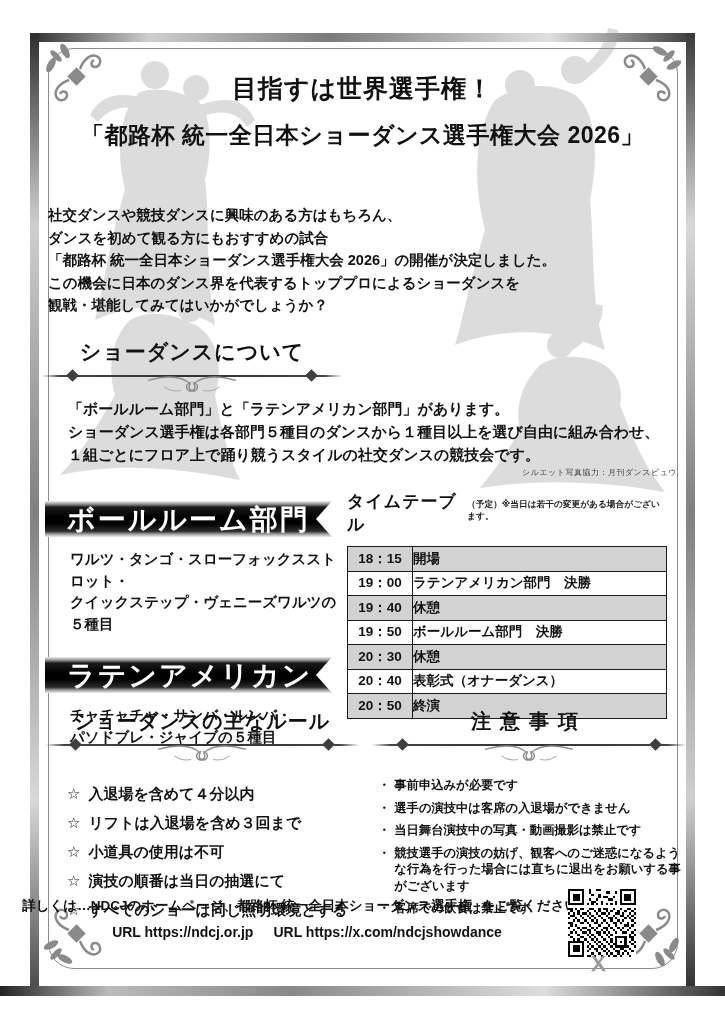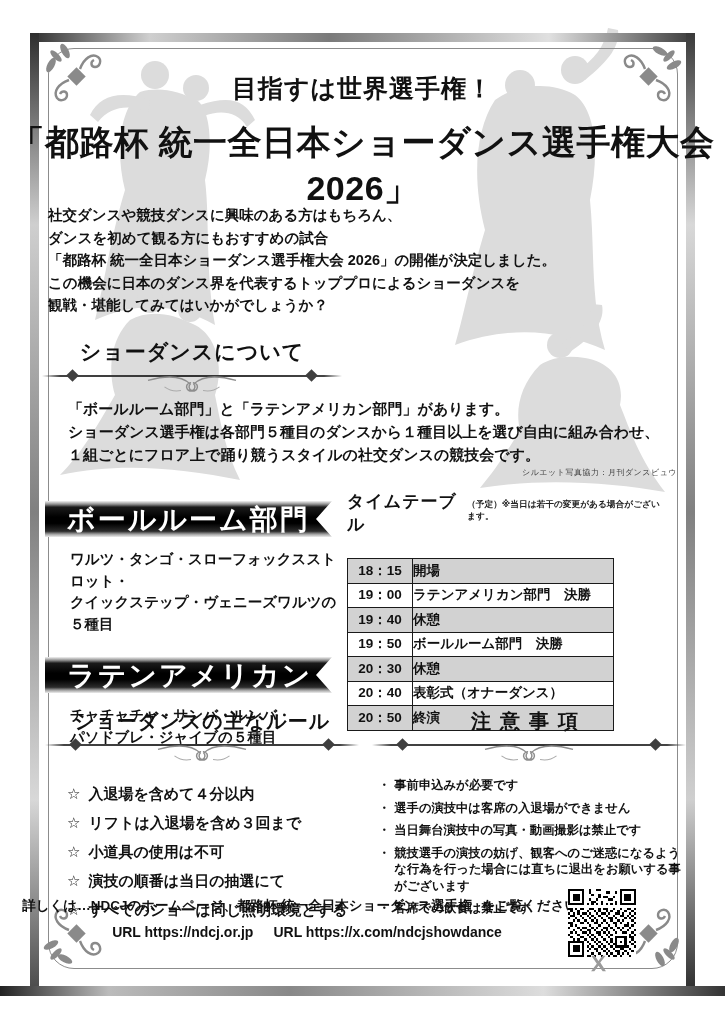--- a/index.html
+++ b/index.html
@@ -24,21 +24,21 @@
   .corner.tl{left:34px;top:34px;}
   .corner.tr{left:619px;top:34px;transform:rotate(90deg);}
   .corner.br{left:619px;top:904px;transform:rotate(180deg);}
   .corner.bl{left:34px;top:904px;transform:rotate(270deg);}
 
   .z{position:absolute;z-index:3;}
 
   
   .title{left:0;top:72px;width:725px;text-align:center;font-weight:bold;}
   .title .t1,.title .t2{font-size:25px;margin-bottom:15px;letter-spacing:1px;}
-  .title .t3{font-size:34px;letter-spacing:0.5px;}
+  .title .t3{font-size:23px;letter-spacing:0.5px;}
 
   
   .intro{left:0;top:204px;width:725px;text-align:left;font-weight:bold;font-size:14.5px;line-height:22.5px;margin-left:48px;}
 
   
   .divider{position:relative;height:26px;margin-top:2px;}
   .dv-line{position:absolute;left:0;right:0;top:7px;height:1.5px;
     background:linear-gradient(90deg,transparent,#444 6%,#333 50%,#444 94%,transparent);}
   .dv-diamond{position:absolute;top:2.5px;width:9px;height:9px;background:#3f3f3f;transform:rotate(45deg);}
   .dv-l{left:26px;} .dv-r{right:26px;}
@@ -55,21 +55,21 @@
     letter-spacing:2px;padding-left:22px;box-sizing:border-box;
     background:linear-gradient(180deg,#f2f2f2 0%,#8f8f8f 9%,#1a1a1a 17%,#000 45%,#000 62%,#2c2c2c 84%,#9f9f9f 92%,#ededed 100%);
     clip-path:polygon(0 0,100% 0,calc(100% - 16px) 50%,100% 100%,0 100%);}
   .dances{margin:12px 0 22px 25px;font-weight:bold;font-size:14.5px;line-height:21.5px;}
 
   
   .timetable{left:347px;top:490px;width:320px;}
   .tt-head{display:flex;align-items:baseline;gap:3px;}
   .tt-title{font-weight:bold;font-size:17px;letter-spacing:1px;}
   .tt-note{font-size:8.7px;font-weight:bold;color:#222;}
-  table.tt{border-collapse:collapse;width:267px;margin-top:22px;}
+  table.tt{border-collapse:collapse;width:320px;margin-top:10px;}
   table.tt td{border:1.2px solid #1a1a1a;font-weight:bold;font-size:13.5px;padding:0;height:23.5px;}
   td.tt-time{width:64px;text-align:center;}
   td.tt-event{padding-left:10px;}
   table.tt tr:nth-child(odd){background:#d2d2d2;}
 
   
   .sec-rules{left:45px;top:708px;width:314px;}
   .sec-notes{left:372px;top:708px;width:314px;}
   .sec-notes .sec-heading{letter-spacing:9px;font-size:20px;}
   .sec-rules .sec-heading{font-size:20px;}

